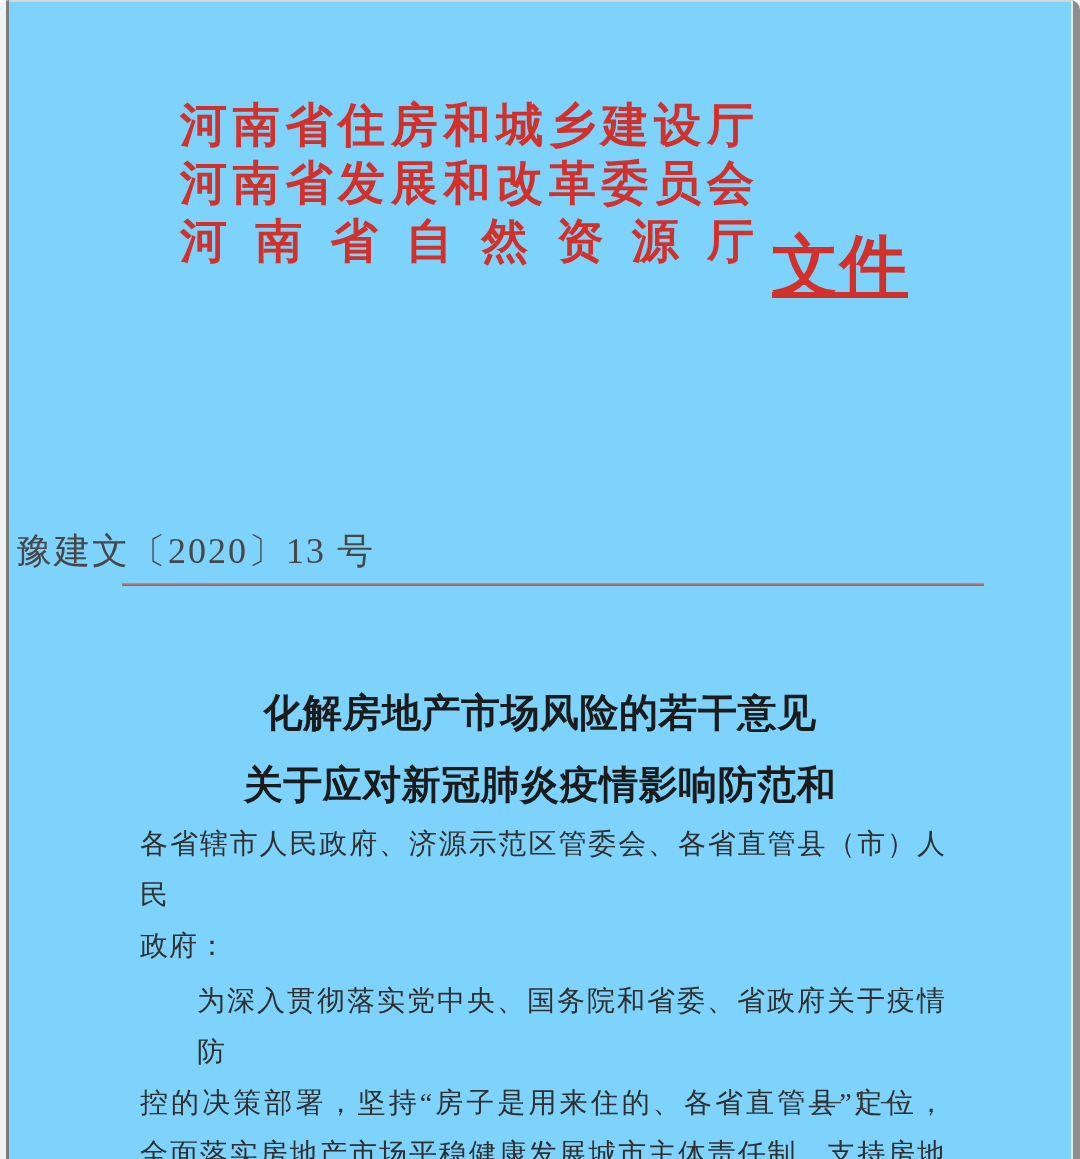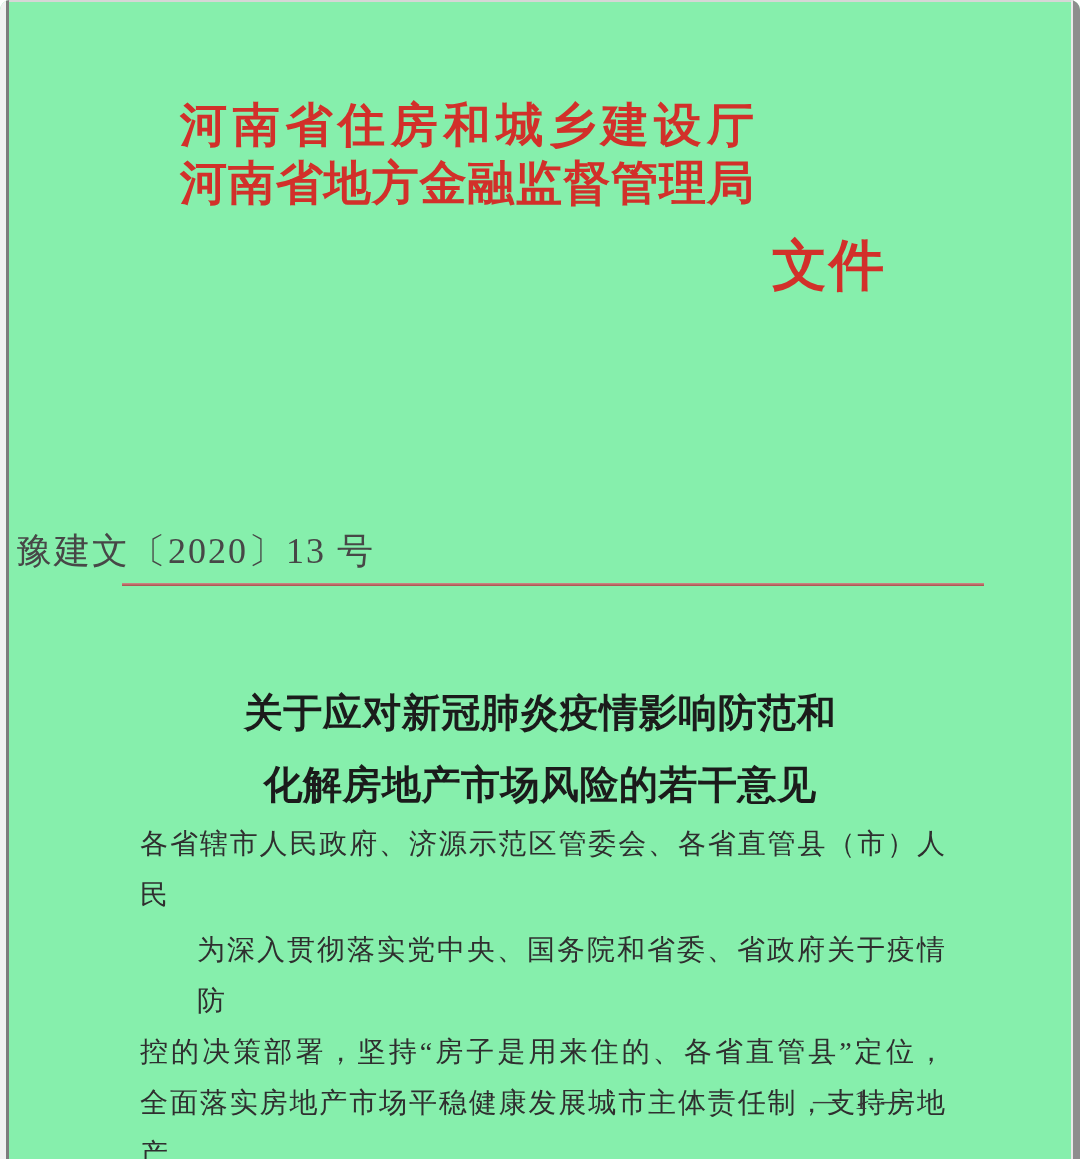--- a/index.html
+++ b/index.html
@@ -3,21 +3,21 @@
 <meta charset="utf-8">
 <style>
   :root{
     --red:#d2302a;
     --divider:#b35551;
   }
   html,body{margin:0;padding:0;background:#fff;}
   .page{
     position:relative;
     width:1080px;height:1159px;
-    background:#86efac;
+    background:#7dd3fc;
     overflow:hidden;
     font-family:"Liberation Serif","DejaVu Serif",serif;
     border-radius:10px 10px 0 0;
   }
   
   .edge-top{position:absolute;left:0;top:0;width:100%;height:2px;background:#d6d6d6;}
   .edge-left-light{position:absolute;left:0;top:0;bottom:0;width:6px;background:#f1f1f1;}
   .edge-left-dark{position:absolute;left:6px;top:0;bottom:0;width:3px;background:#7d7d7d;}
   .edge-right{position:absolute;right:0;top:0;bottom:0;width:7px;background:#8e8e8e;}
   .edge-right-light{position:absolute;right:7px;top:0;bottom:0;width:2px;background:#e9e9e9;}
@@ -26,22 +26,22 @@
   .agency-block{
     position:absolute;left:180px;top:96px;width:574px;
   }
   .agency-line{
     font-size:47px;line-height:58px;font-weight:700;color:var(--red);
     text-align:justify;text-align-last:justify;
     letter-spacing:0;
   }
   .doc-type{
     position:absolute;left:772px;top:228px;
-    font-size:55px;line-height:76px;font-weight:700;color:var(--red);
-    letter-spacing:2px;white-space:nowrap;
+    font-size:66px;line-height:76px;font-weight:700;color:var(--red);
+    letter-spacing:2px;white-space:nowrap;text-decoration:underline;
   }
 
   
   .doc-number{
     position:absolute;left:16px;top:534px;width:100%;
     text-align:left;font-size:36px;line-height:34px;color:#474747;
     letter-spacing:2px;
   }
 
   
@@ -83,37 +83,39 @@
 
 <div class="page">
   <div class="edge-top"></div>
   <div class="edge-left-light"></div>
   <div class="edge-left-dark"></div>
   <div class="edge-right-light"></div>
   <div class="edge-right"></div>
 
   <div class="agency-block">
     <div class="agency-line">河南省住房和城乡建设厅</div>
-    <div class="agency-line">河南省地方金融监督管理局</div>
+    <div class="agency-line">河南省发展和改革委员会</div>
+    <div class="agency-line">河南省自然资源厅</div>
   </div>
 
   <div class="doc-type">文件</div>
 
   <div class="doc-number">豫建文〔2020〕13 号</div>
 
   <div class="red-divider"></div>
 
   <div class="title-block">
+    <div class="title-line">化解房地产市场风险的若干意见</div>
     <div class="title-line">关于应对新冠肺炎疫情影响防范和</div>
-    <div class="title-line">化解房地产市场风险的若干意见</div>
   </div>
 
   <div class="body-block">
     <div>
       <div class="body-line">各省辖市人民政府、济源示范区管委会、各省直管县（市）人民</div>
+      <div class="body-line short">政府：</div>
     </div>
     <div class="para2">
       <div class="body-line indent-first">为深入贯彻落实党中央、国务院和省委、省政府关于疫情防</div>
       <div class="body-line">控的决策部署，坚持“房子是用来住的、各省直管县”定位，</div>
       <div class="body-line">全面落实房地产市场平稳健康发展城市主体责任制，支持房地产</div>
     </div>
   </div>
 
   <div class="page-number">— 1 —</div>
 </div>

